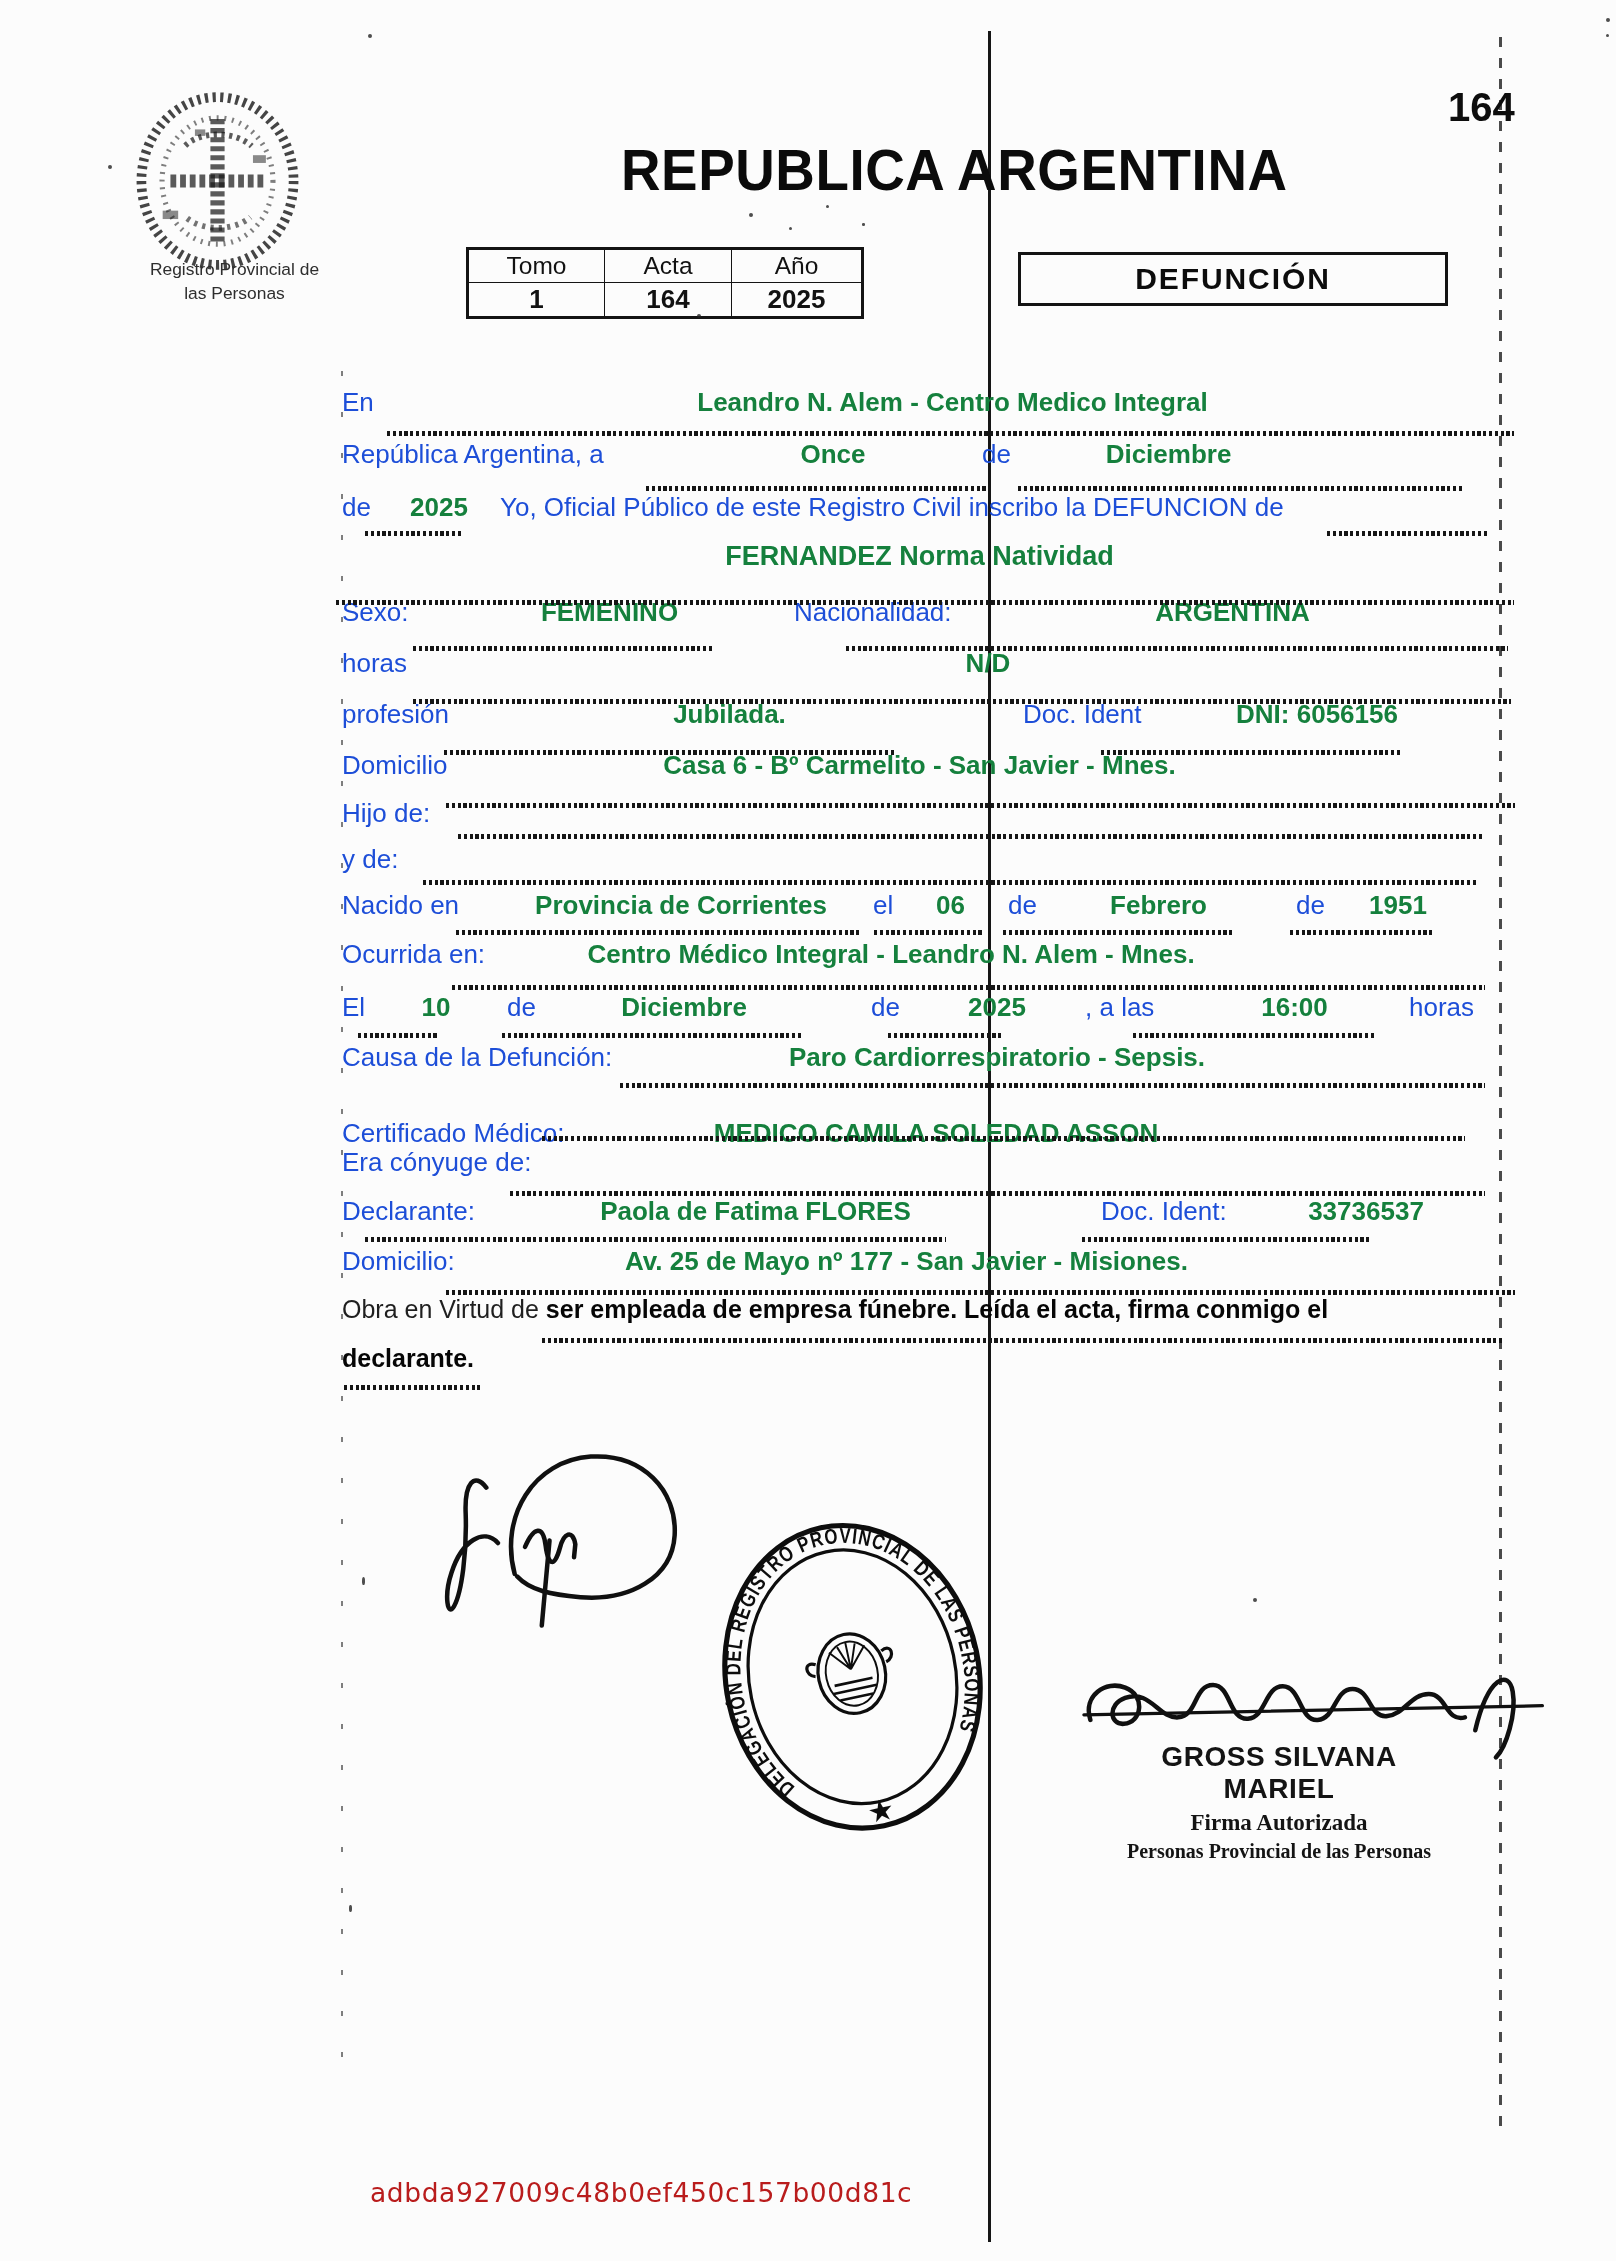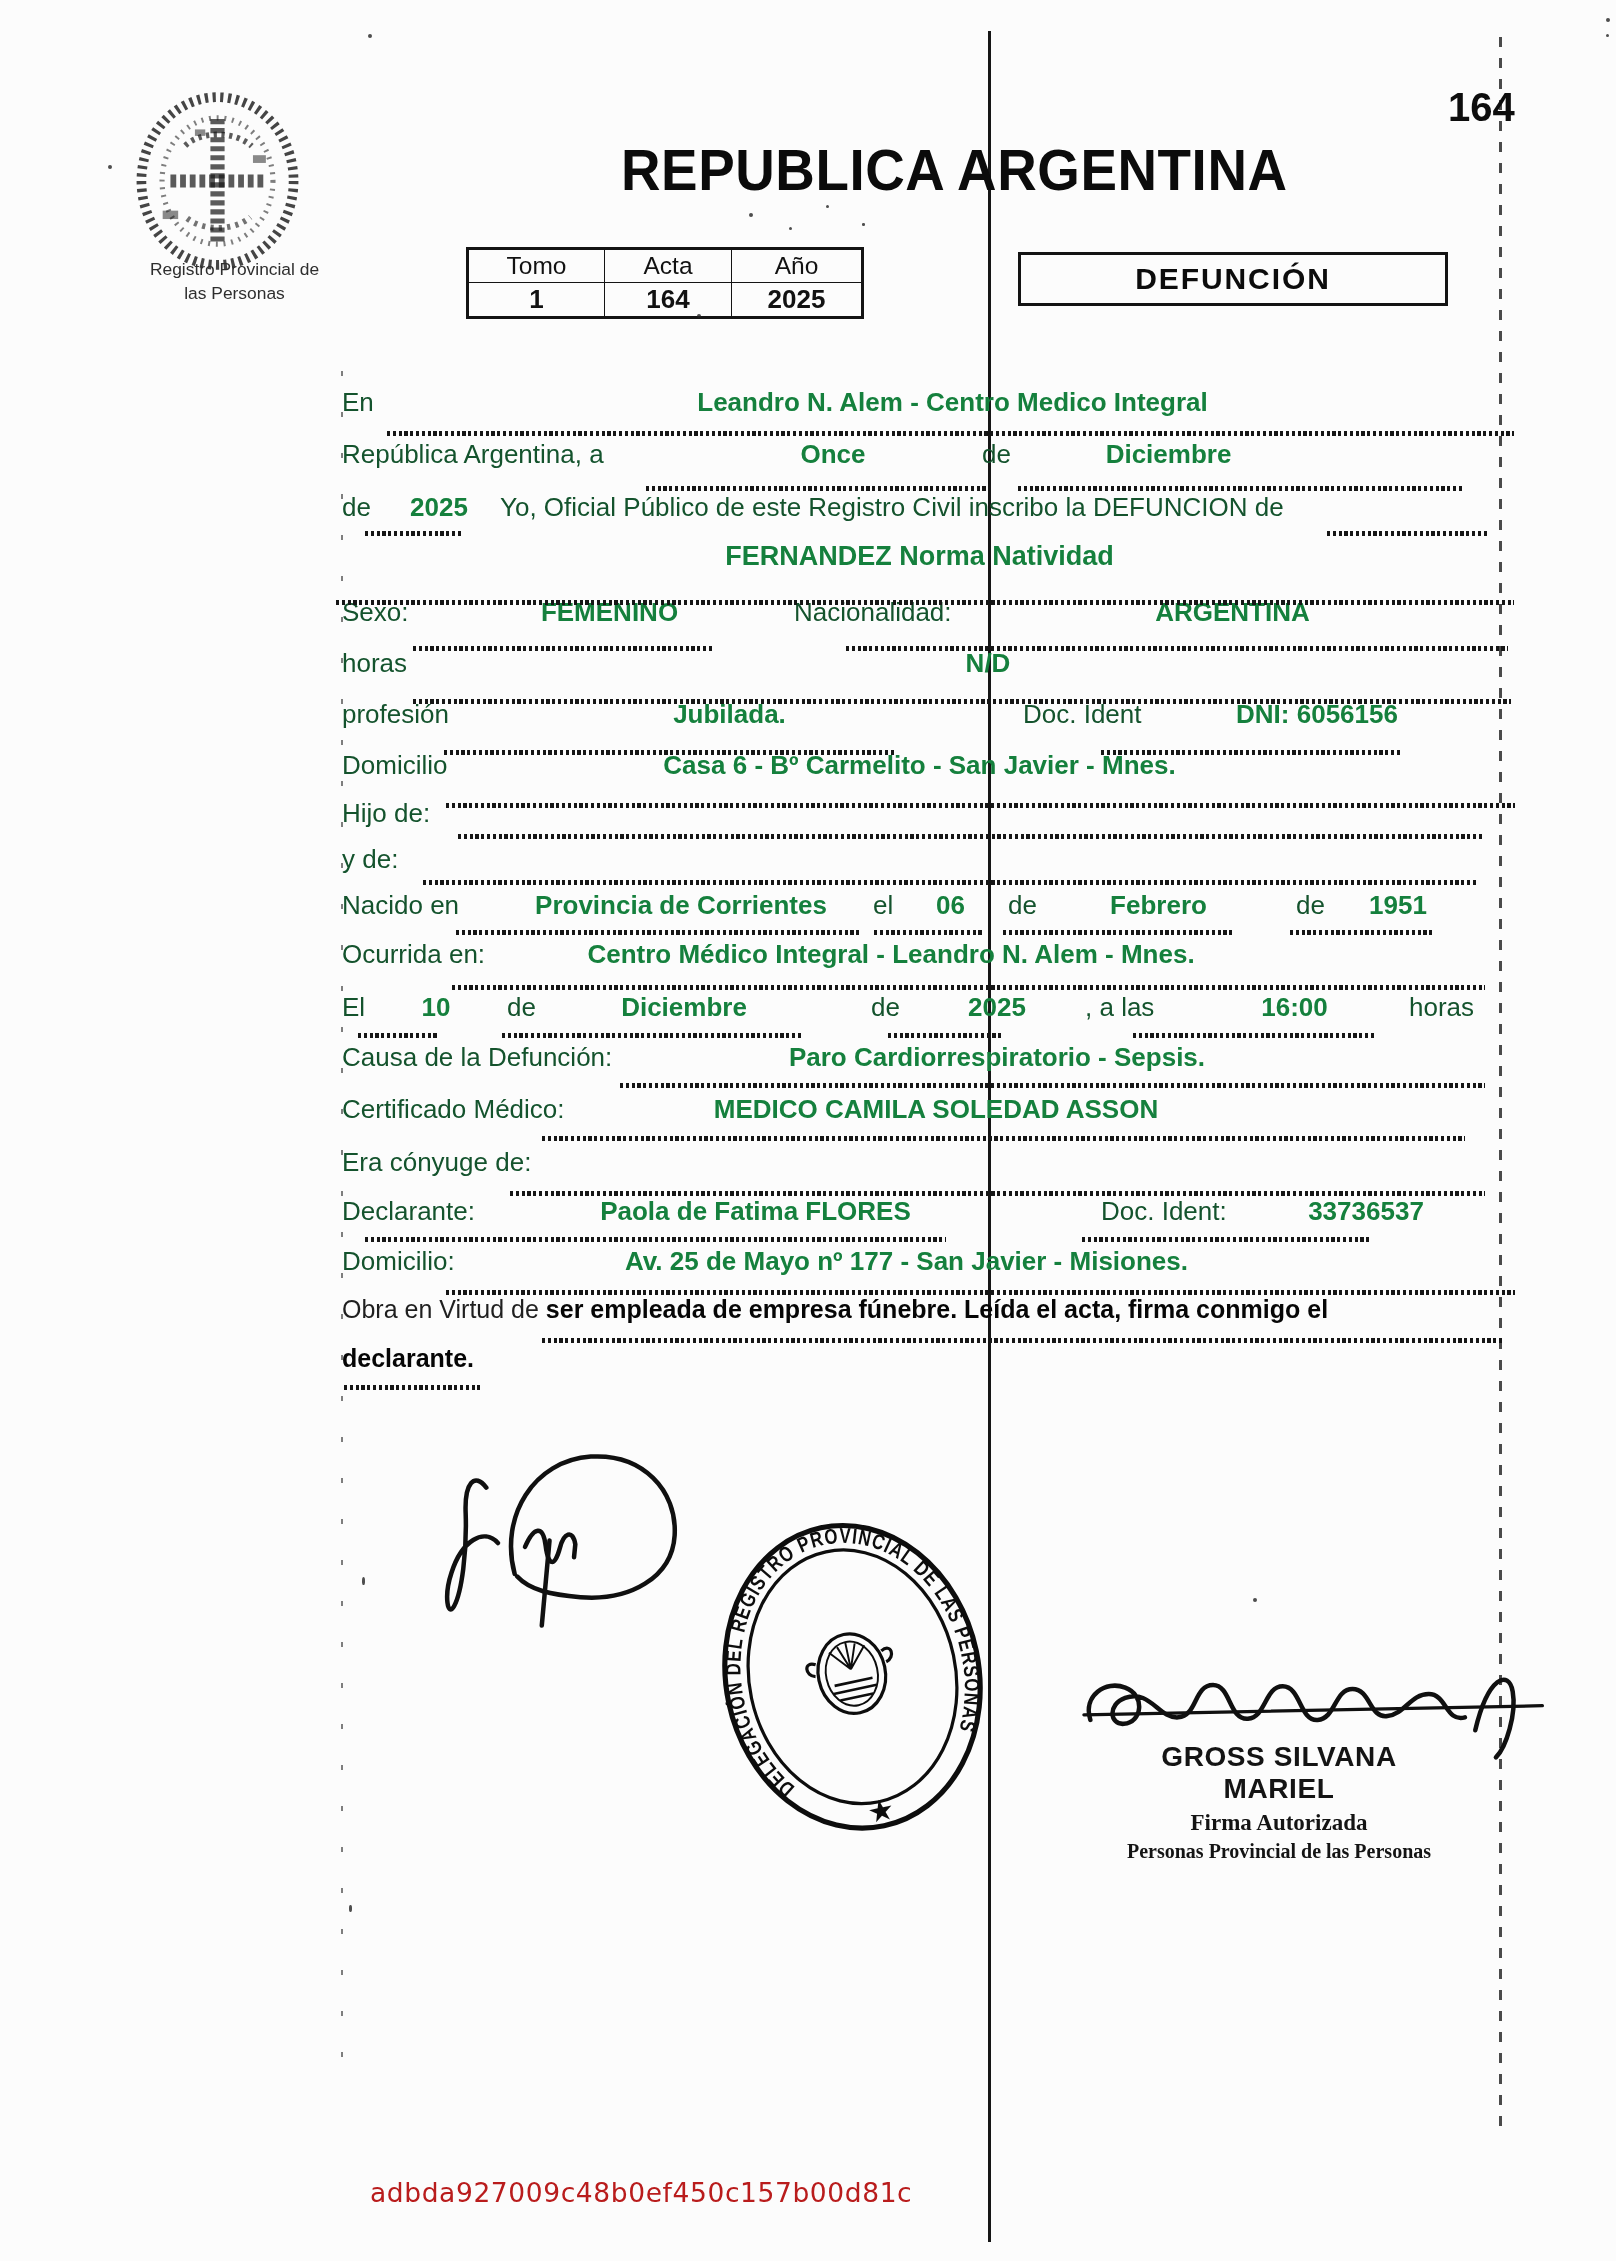--- a/index.html
+++ b/index.html
@@ -20,21 +20,21 @@
              border:3.2px solid #141414;display:grid;grid-template-columns:136px 127px 1fr;
              grid-template-rows:1fr 1fr;box-sizing:border-box;}
   .rec-table .cell{display:flex;align-items:center;justify-content:center;font-size:24.5px;
                    border-right:1.9px solid #141414;border-bottom:1.9px solid #141414;color:#121212;}
   .rec-table .cell.last{border-right:none;}
   .rec-table .cell.bottom{border-bottom:none;font-weight:700;font-size:26px;}
   .actbox{position:absolute;left:1018px;top:252px;width:430px;height:54px;border:3.2px solid #131313;
           box-sizing:border-box;display:flex;align-items:center;justify-content:center;
           font-size:30px;font-weight:700;letter-spacing:1.9px;color:#0c0c0c;}
   .row{position:absolute;left:342px;width:1172px;height:34px;font-size:26px;white-space:nowrap;}
-  .row .lbl{position:absolute;top:0;font-weight:400;color:#14532d;}
+  .row .lbl{position:absolute;top:0;font-weight:400;color:#1d4ed8;}
   .row .val{position:absolute;top:0;font-weight:700;color:#15803d;}
   .cbox{text-align:center;}
   .dot{position:absolute;height:5.2px;
        background-image:repeating-linear-gradient(90deg,#161616 0 3.2px,transparent 3.2px 5.8px);}
   .closing-row{position:absolute;left:342px;width:1172px;font-size:25px;white-space:nowrap;color:#1f1f1f;}
   .closing-row b{color:#060606;}
   .auth{position:absolute;left:1124px;top:1741px;width:310px;text-align:center;color:#141414;}
   .auth .name{font-size:28px;font-weight:700;letter-spacing:0.6px;}
   .auth .role{font-size:23px;font-weight:700;font-family:"Liberation Serif",serif;margin-top:5.2px;}
   .auth .office{font-size:20px;font-weight:700;font-family:"Liberation Serif",serif;margin-top:3.9px;}
@@ -163,21 +163,21 @@
     <span class="lbl" style="left:743px">, a las</span>
     <span class="val cbox" style="left:875px;width:155px">16:00</span>
     <span class="lbl" style="left:1067px">horas</span>
   </div>
 
   <div class="row" style="top:1042px">
     <span class="lbl" style="left:0">Causa de la Defunción:</span>
     <span class="val cbox" style="left:345px;width:620px">Paro Cardiorrespiratorio - Sepsis.</span>
   </div>
 
-  <div class="row" style="top:1094px">
+  <div class="row" style="top:1118px">
     <span class="lbl" style="left:0">Certificado Médico:</span>
     <span class="val cbox" style="left:268px;width:652px">MEDICO CAMILA SOLEDAD ASSON</span>
   </div>
 
   <div class="row" style="top:1147px">
     <span class="lbl" style="left:0">Era cónyuge de:</span>
   </div>
 
   <div class="row" style="top:1196px">
     <span class="lbl" style="left:0">Declarante:</span>

